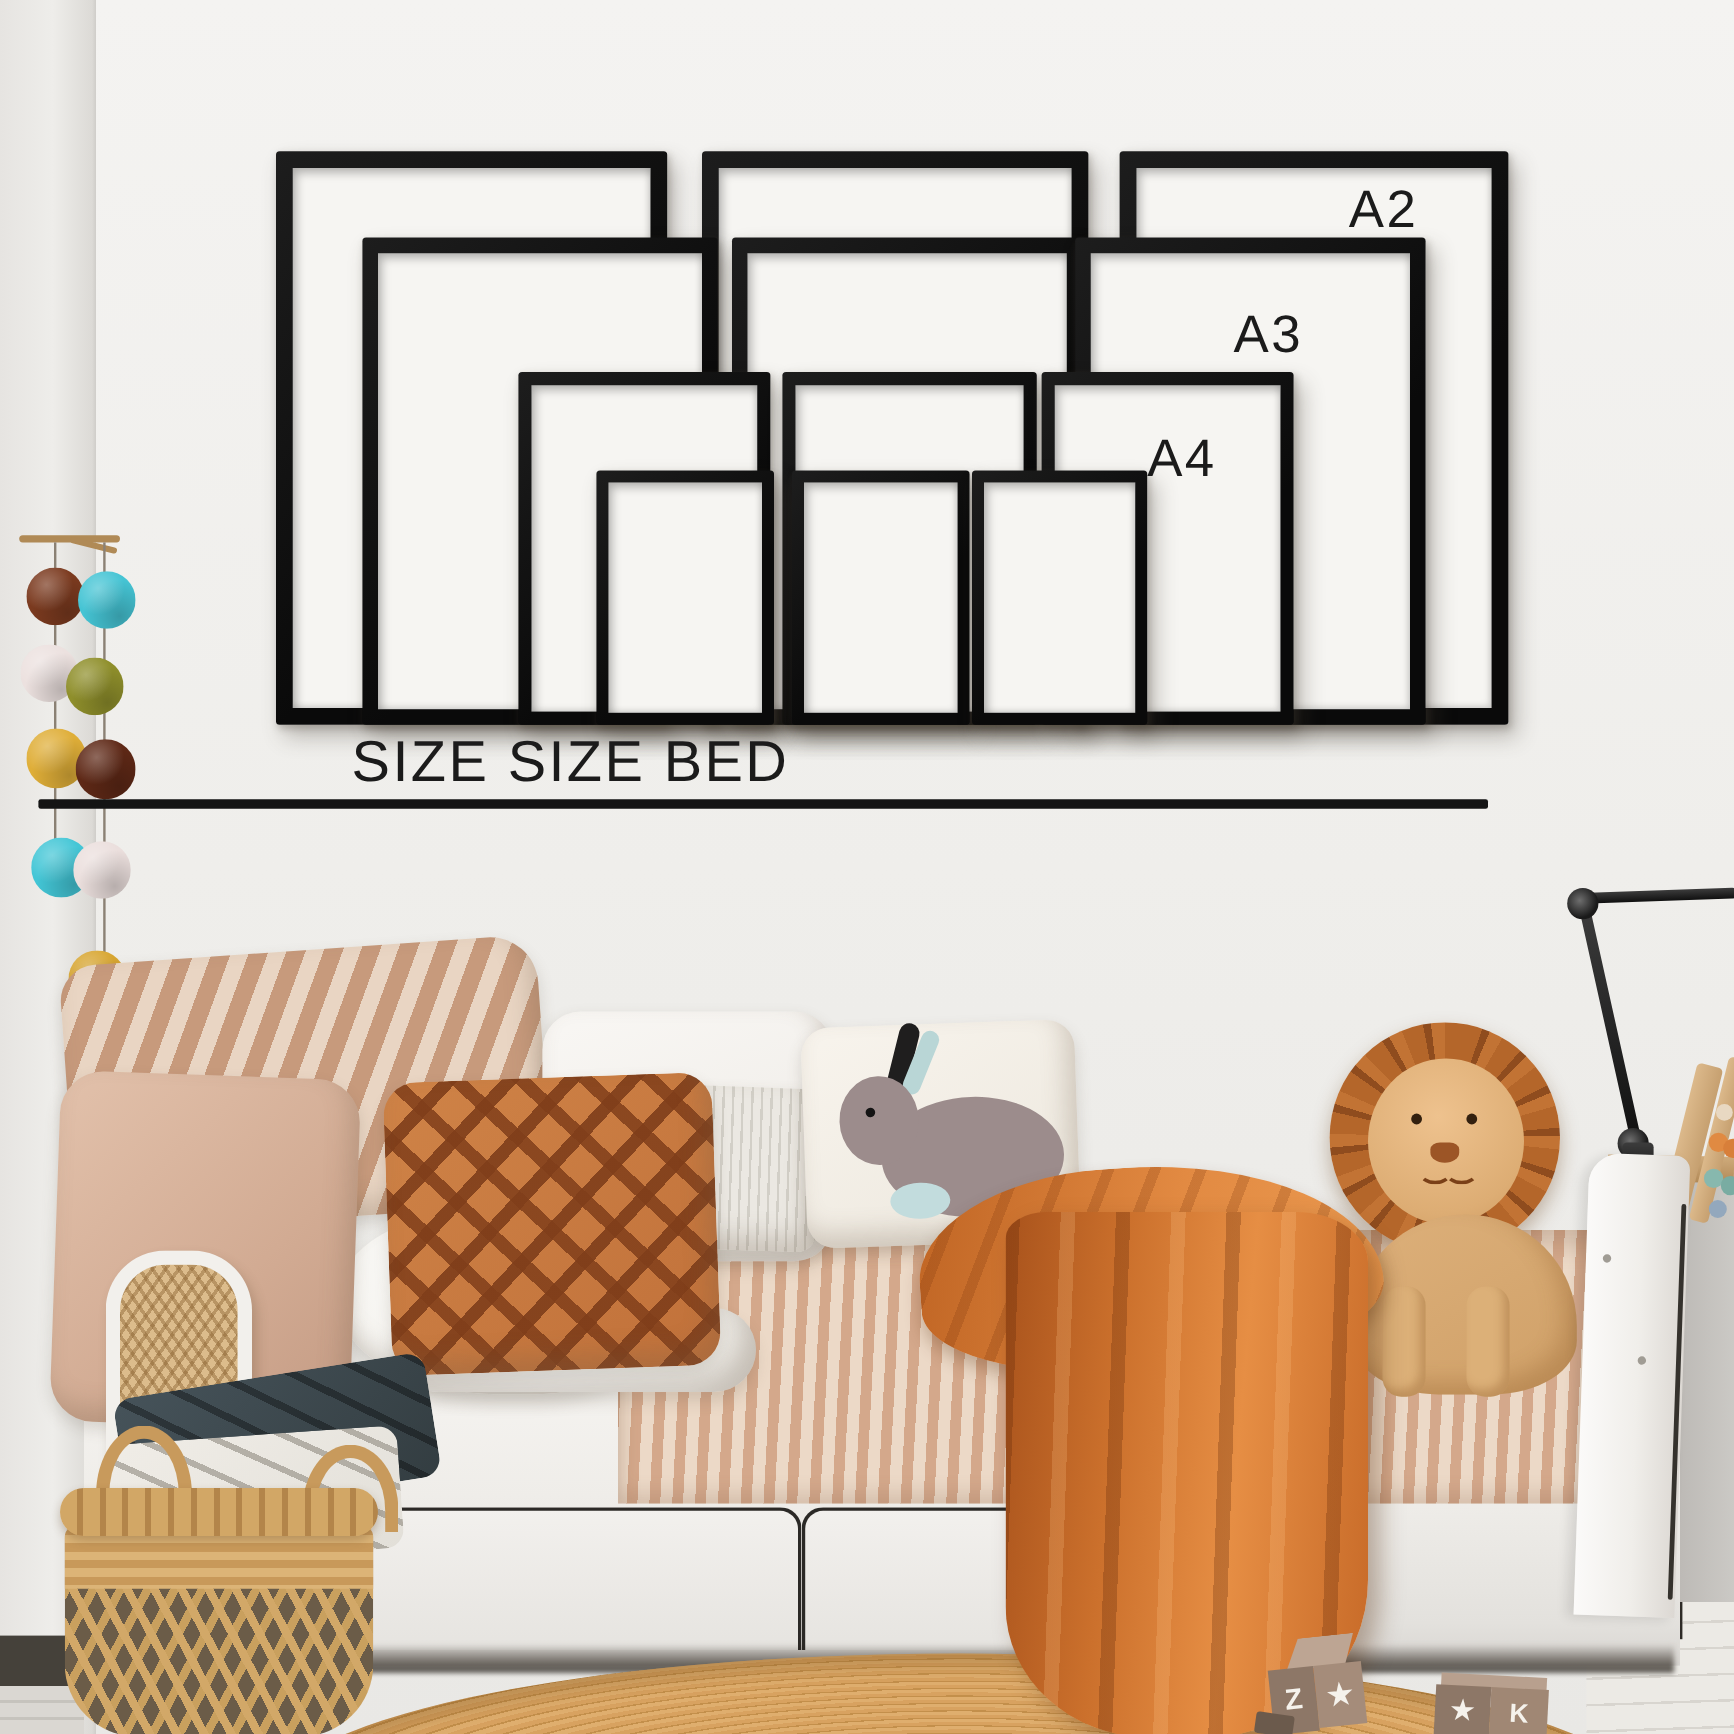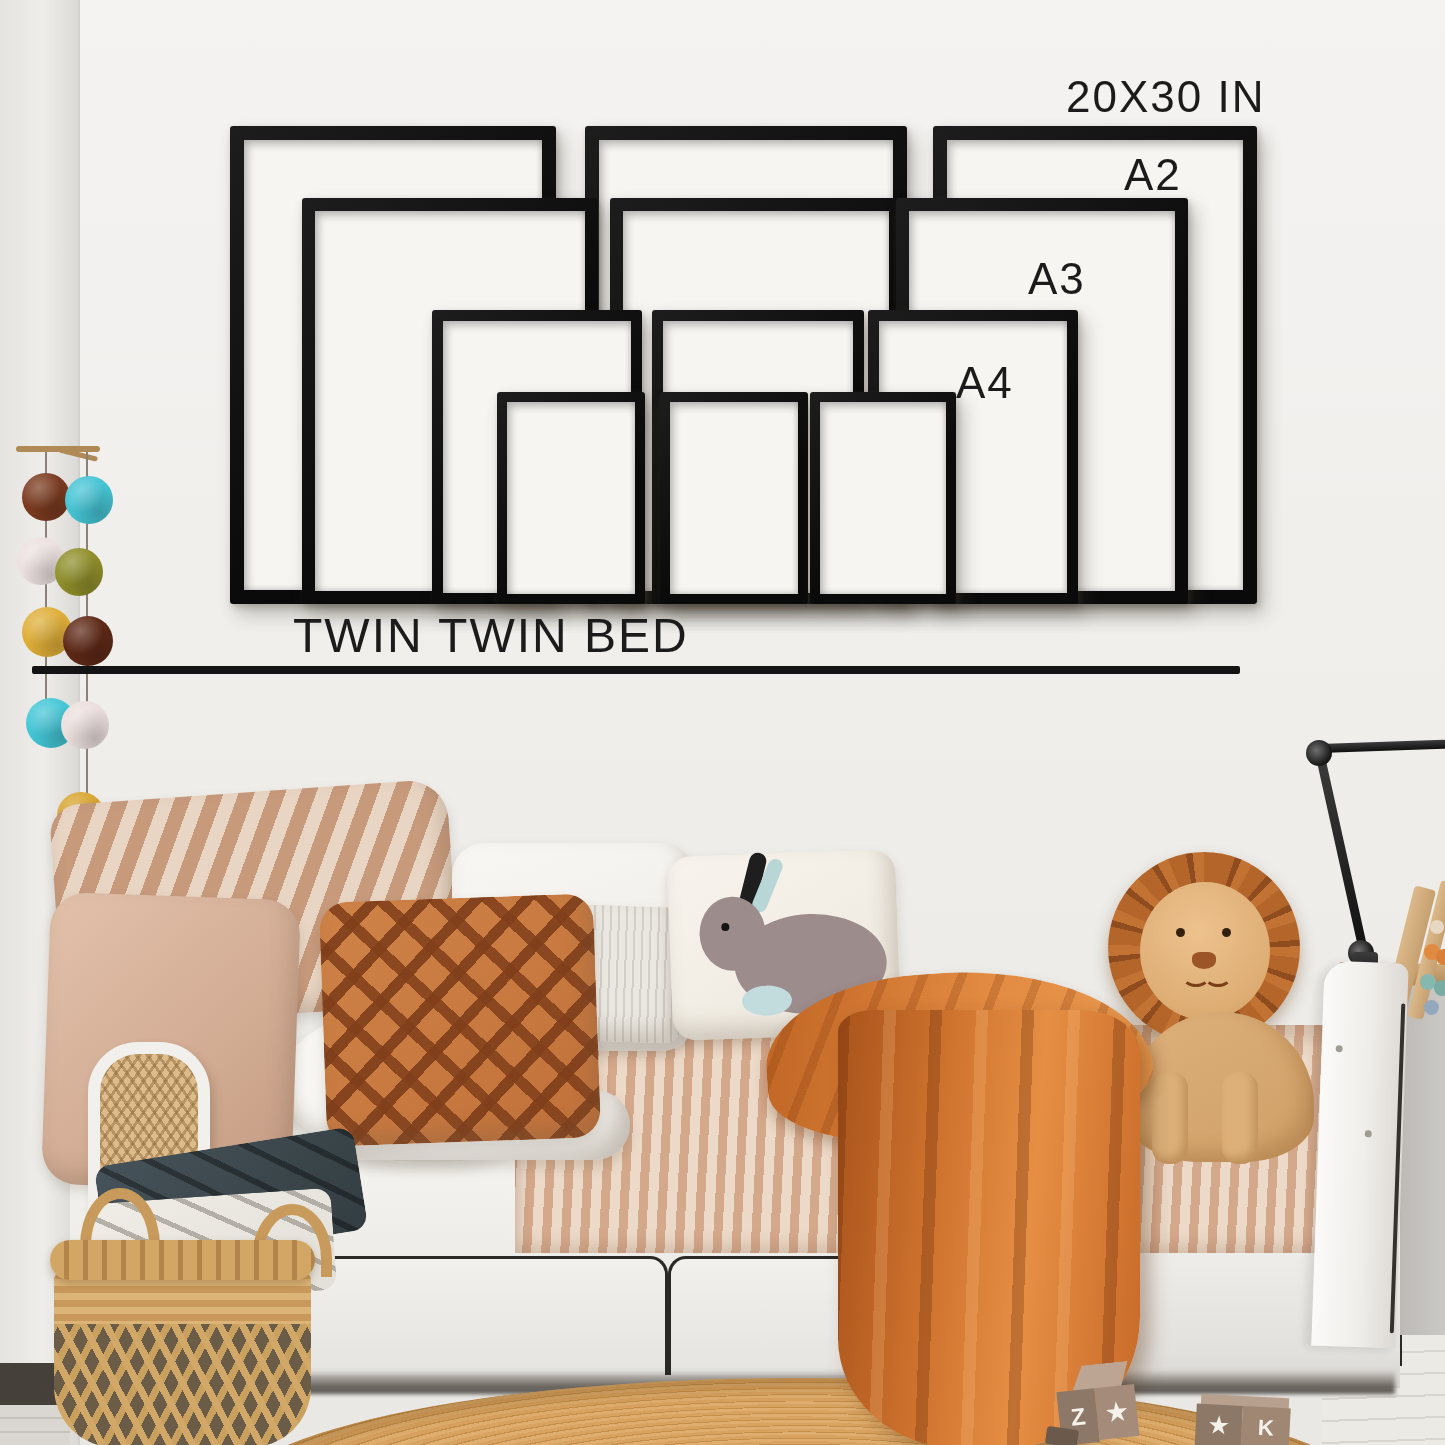--- a/index.html
+++ b/index.html
@@ -191,25 +191,24 @@
   <div class="abs frame fa4 z5" style="left:497px;top:392px;width:148px;height:212px;">
       <div class="mat"></div>
     </div>
   <div class="abs frame fa4 z5" style="left:660px;top:392px;width:148px;height:212px;">
       <div class="mat"></div>
     </div>
   <div class="abs frame fa4 z5" style="left:810px;top:392px;width:146px;height:212px;">
       <div class="mat"></div>
     </div>
 
-  <div class="abs guide-text" style="left:1066px;top:72px;font-size:44px;">20X30 IN</div>
   <div class="abs guide-text" style="left:1124px;top:150px;font-size:44px;">A2</div>
   <div class="abs guide-text" style="left:1028px;top:254px;font-size:44px;">A3</div>
   <div class="abs guide-text" style="left:956px;top:358px;font-size:44px;">A4</div>
-  <div class="abs guide-text" style="left:293px;top:608px;font-size:48px;">TWIN TWIN BED</div>
+  <div class="abs guide-text" style="left:293px;top:608px;font-size:48px;">SIZE SIZE BED</div>
   <div class="abs scale-line"></div>
 
   <div class="abs twig" style="left:16px;top:446px;width:84px;height:6px;"></div>
   <div class="abs twig" style="left:58px;top:452px;width:40px;height:5px;transform:rotate(14deg);"></div>
   <div class="abs string" style="left:45px;top:452px;height:250px;"></div>
   <div class="abs string" style="left:86px;top:452px;height:346px;"></div>
   <div class="abs pom" style="left:22px;top:473px;width:48px;height:48px;background-color:#7b3a1f;"></div>
   <div class="abs pom" style="left:65px;top:476px;width:48px;height:48px;background-color:#45c4d4;"></div>
   <div class="abs pom" style="left:17px;top:537px;width:48px;height:48px;background-color:#ece1df;"></div>
   <div class="abs pom" style="left:55px;top:548px;width:48px;height:48px;background-color:#8f8f2b;"></div>

